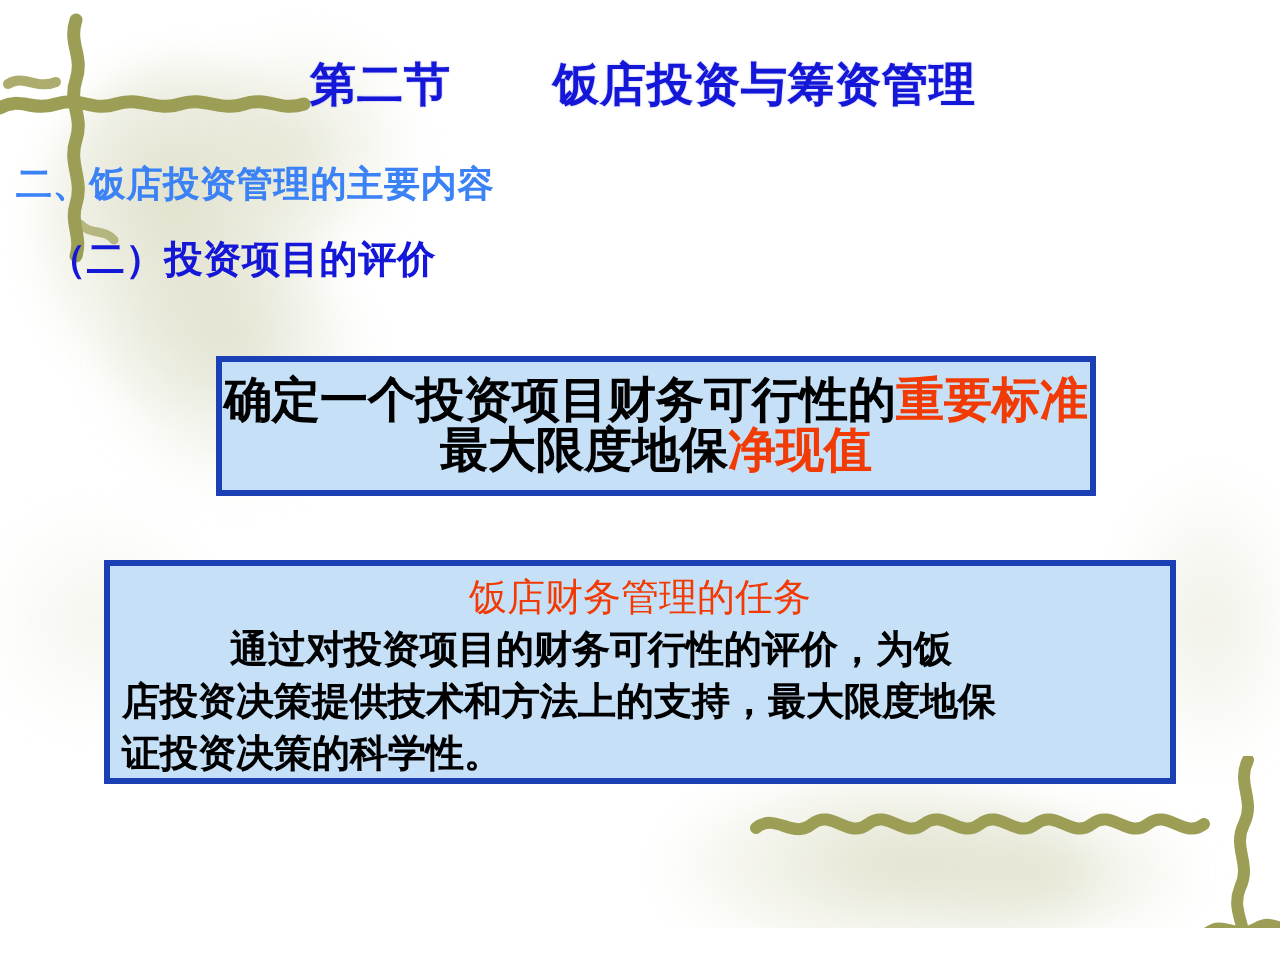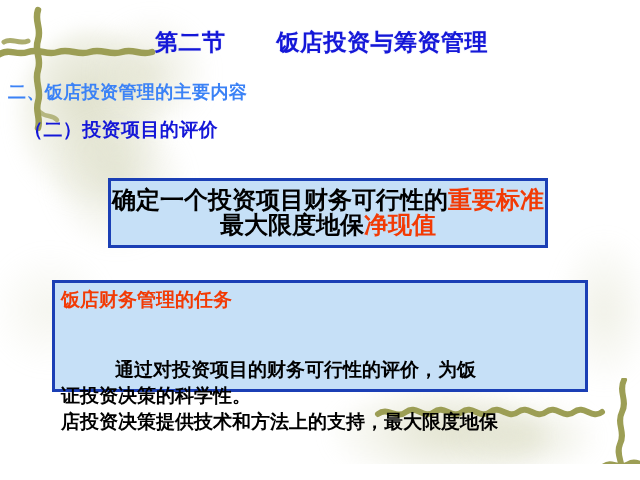--- a/index.html
+++ b/index.html
@@ -154,37 +154,36 @@
     white-space: pre;
   }
   .line-center {
     text-align: center;
   }
   .hl {
     color: #F23A05;
   }
   .box2-head {
     font-size: 19px;
-    font-weight: bold;
+    font-weight: normal;
     color: #F23A05;
-    text-align: left;
+    text-align: center;
     line-height: 25px;
     white-space: pre;
   }
   .box2-body {
     font-size: 19px;
     font-weight: bold;
     color: #000000;
     line-height: 26px;
     white-space: pre;
     text-align: left;
   }
   .indent {
     padding-left: 54px;
-    margin-top: 44px;
   }
 </style>
 </head>
 <body>
 
 <div id="slide">
 
   <div class="wm wm-a"></div>
   <div class="wm wm-b"></div>
   <div class="wm wm-c"></div>
@@ -226,17 +225,17 @@
   <div class="subtitle-2">（二）投资项目的评价</div>
 
   <div class="callout callout-1">
     <div class="line line-center"><span>确定一个投资项目财务可行性的</span><span class="hl">重要标准</span></div>
     <div class="line line-center"><span>最大限度地保</span><span class="hl">净现值</span></div>
   </div>
 
   <div class="callout callout-2">
     <div class="box2-head">饭店财务管理的任务</div>
     <div class="box2-body indent">通过对投资项目的财务可行性的评价，为饭</div>
+    <div class="box2-body">店投资决策提供技术和方法上的支持，最大限度地保</div>
     <div class="box2-body">证投资决策的科学性。</div>
-    <div class="box2-body">店投资决策提供技术和方法上的支持，最大限度地保</div>
   </div>
 
 </div>
 
 </body></html>

